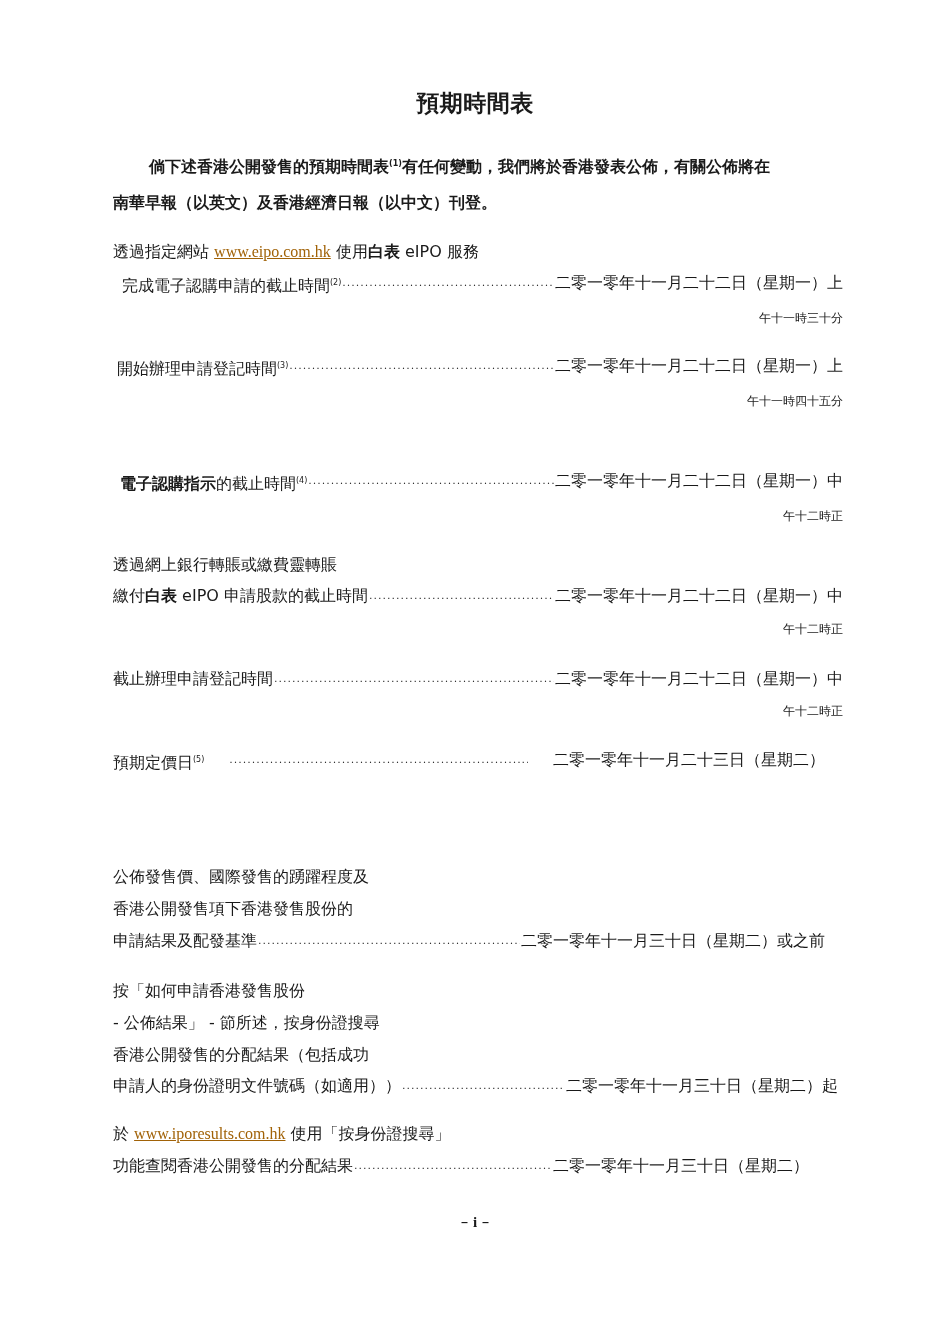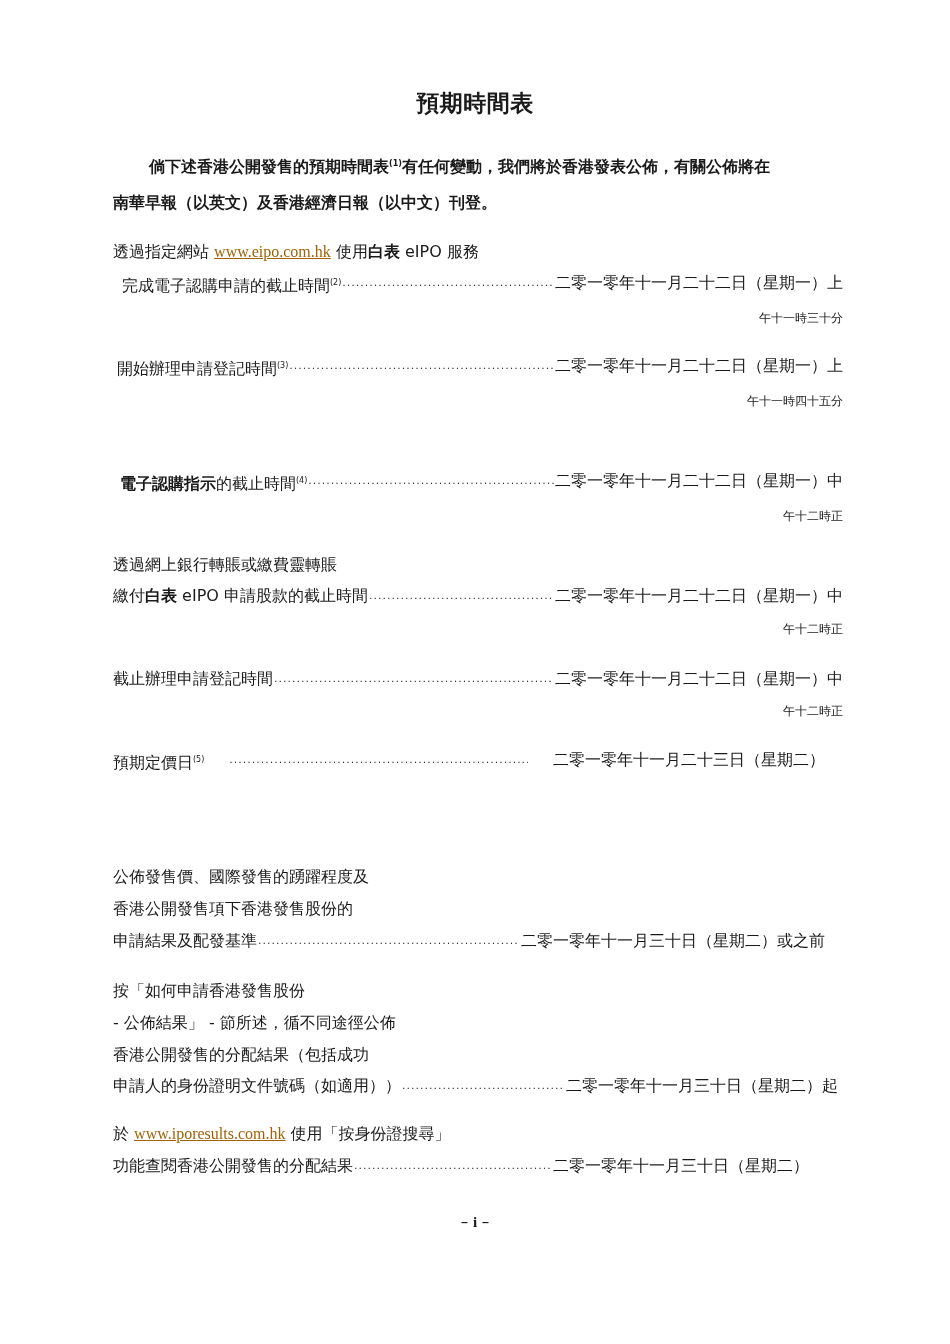--- a/index.html
+++ b/index.html
@@ -86,21 +86,21 @@
 
   <div class="line" style="top:865px;">公佈發售價、國際發售的踴躍程度及</div>
   <div class="line" style="top:897px;">香港公開發售項下香港發售股份的</div>
   <div class="line" style="top:979px;">按「如何申請香港發售股份</div>
 
   <div class="line row" style="top:929px; width:712px;">
     <span class="lbl">申請結果及配發基準 </span>
     <span class="dots"></span>
     <span class="val"> 二零一零年十一月三十日（星期二）或之前</span>
   </div>
-  <div class="line" style="top:1011px;"> - 公佈結果」 - 節所述，循不同途徑公佈</div>
+  <div class="line" style="top:1011px;"> - 公佈結果」 - 節所述，按身份證搜尋</div>
   <div class="line" style="top:1043px;">香港公開發售的分配結果（包括成功</div>
   <div class="line row" style="top:1074px; width:725px;">
     <span class="lbl">申請人的身份證明文件號碼（如適用））</span>
     <span class="dots"></span>
     <span class="val">二零一零年十一月三十日（星期二）起</span>
   </div>
 
   <div class="line" style="top:1122px;">
     <span>於 </span><span class="u">www.iporesults.com.hk</span><span> 使用「按身份證搜尋」</span>
   </div>

